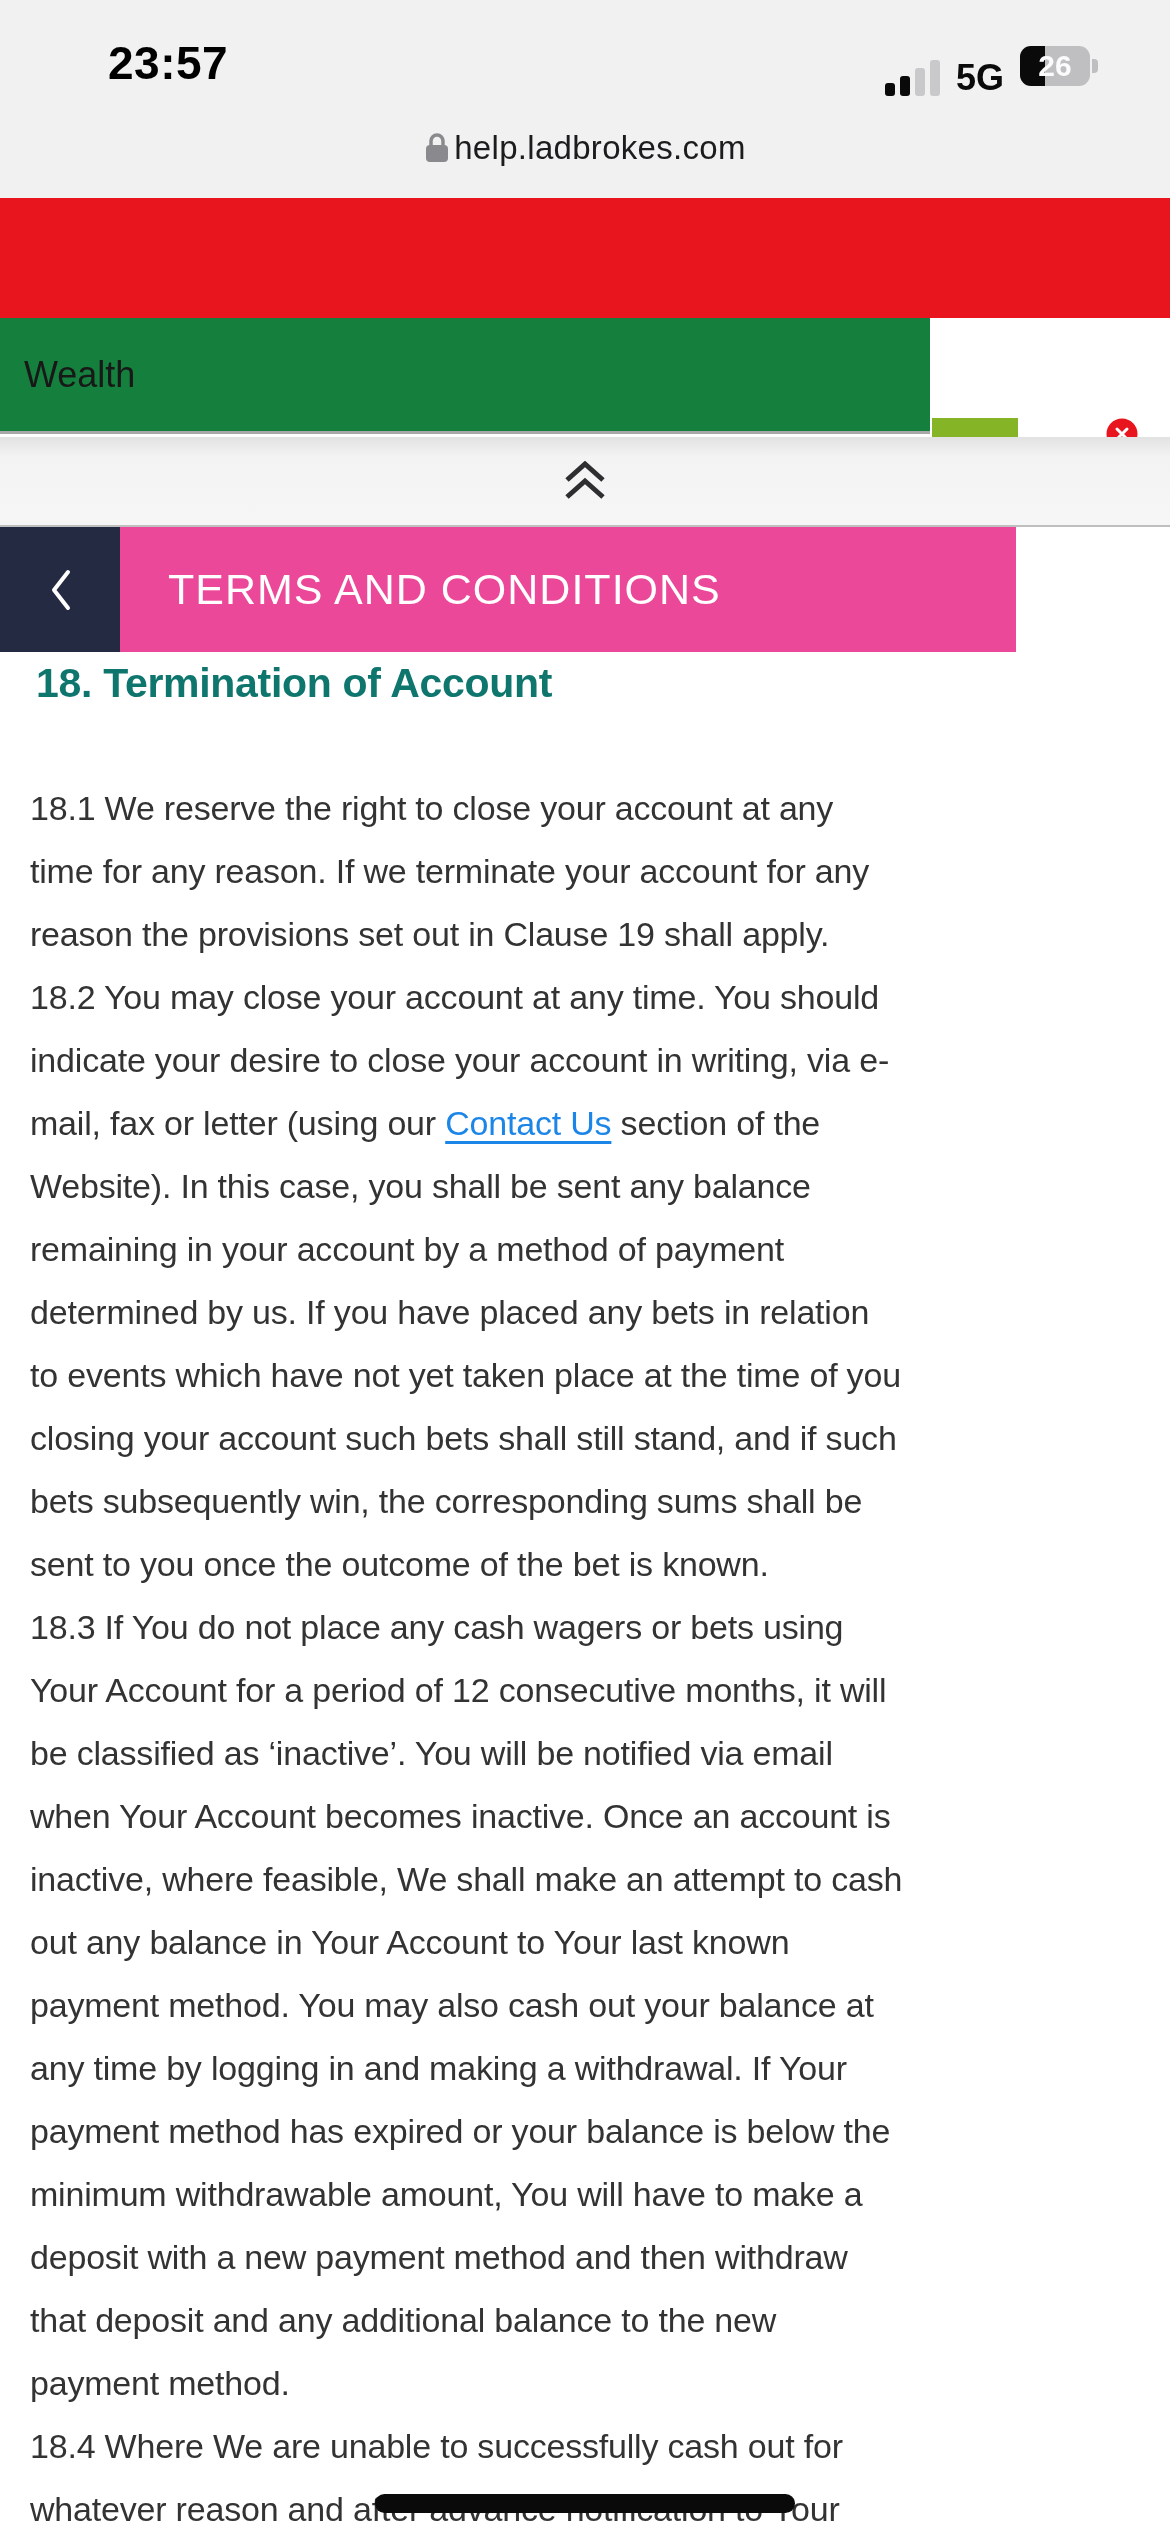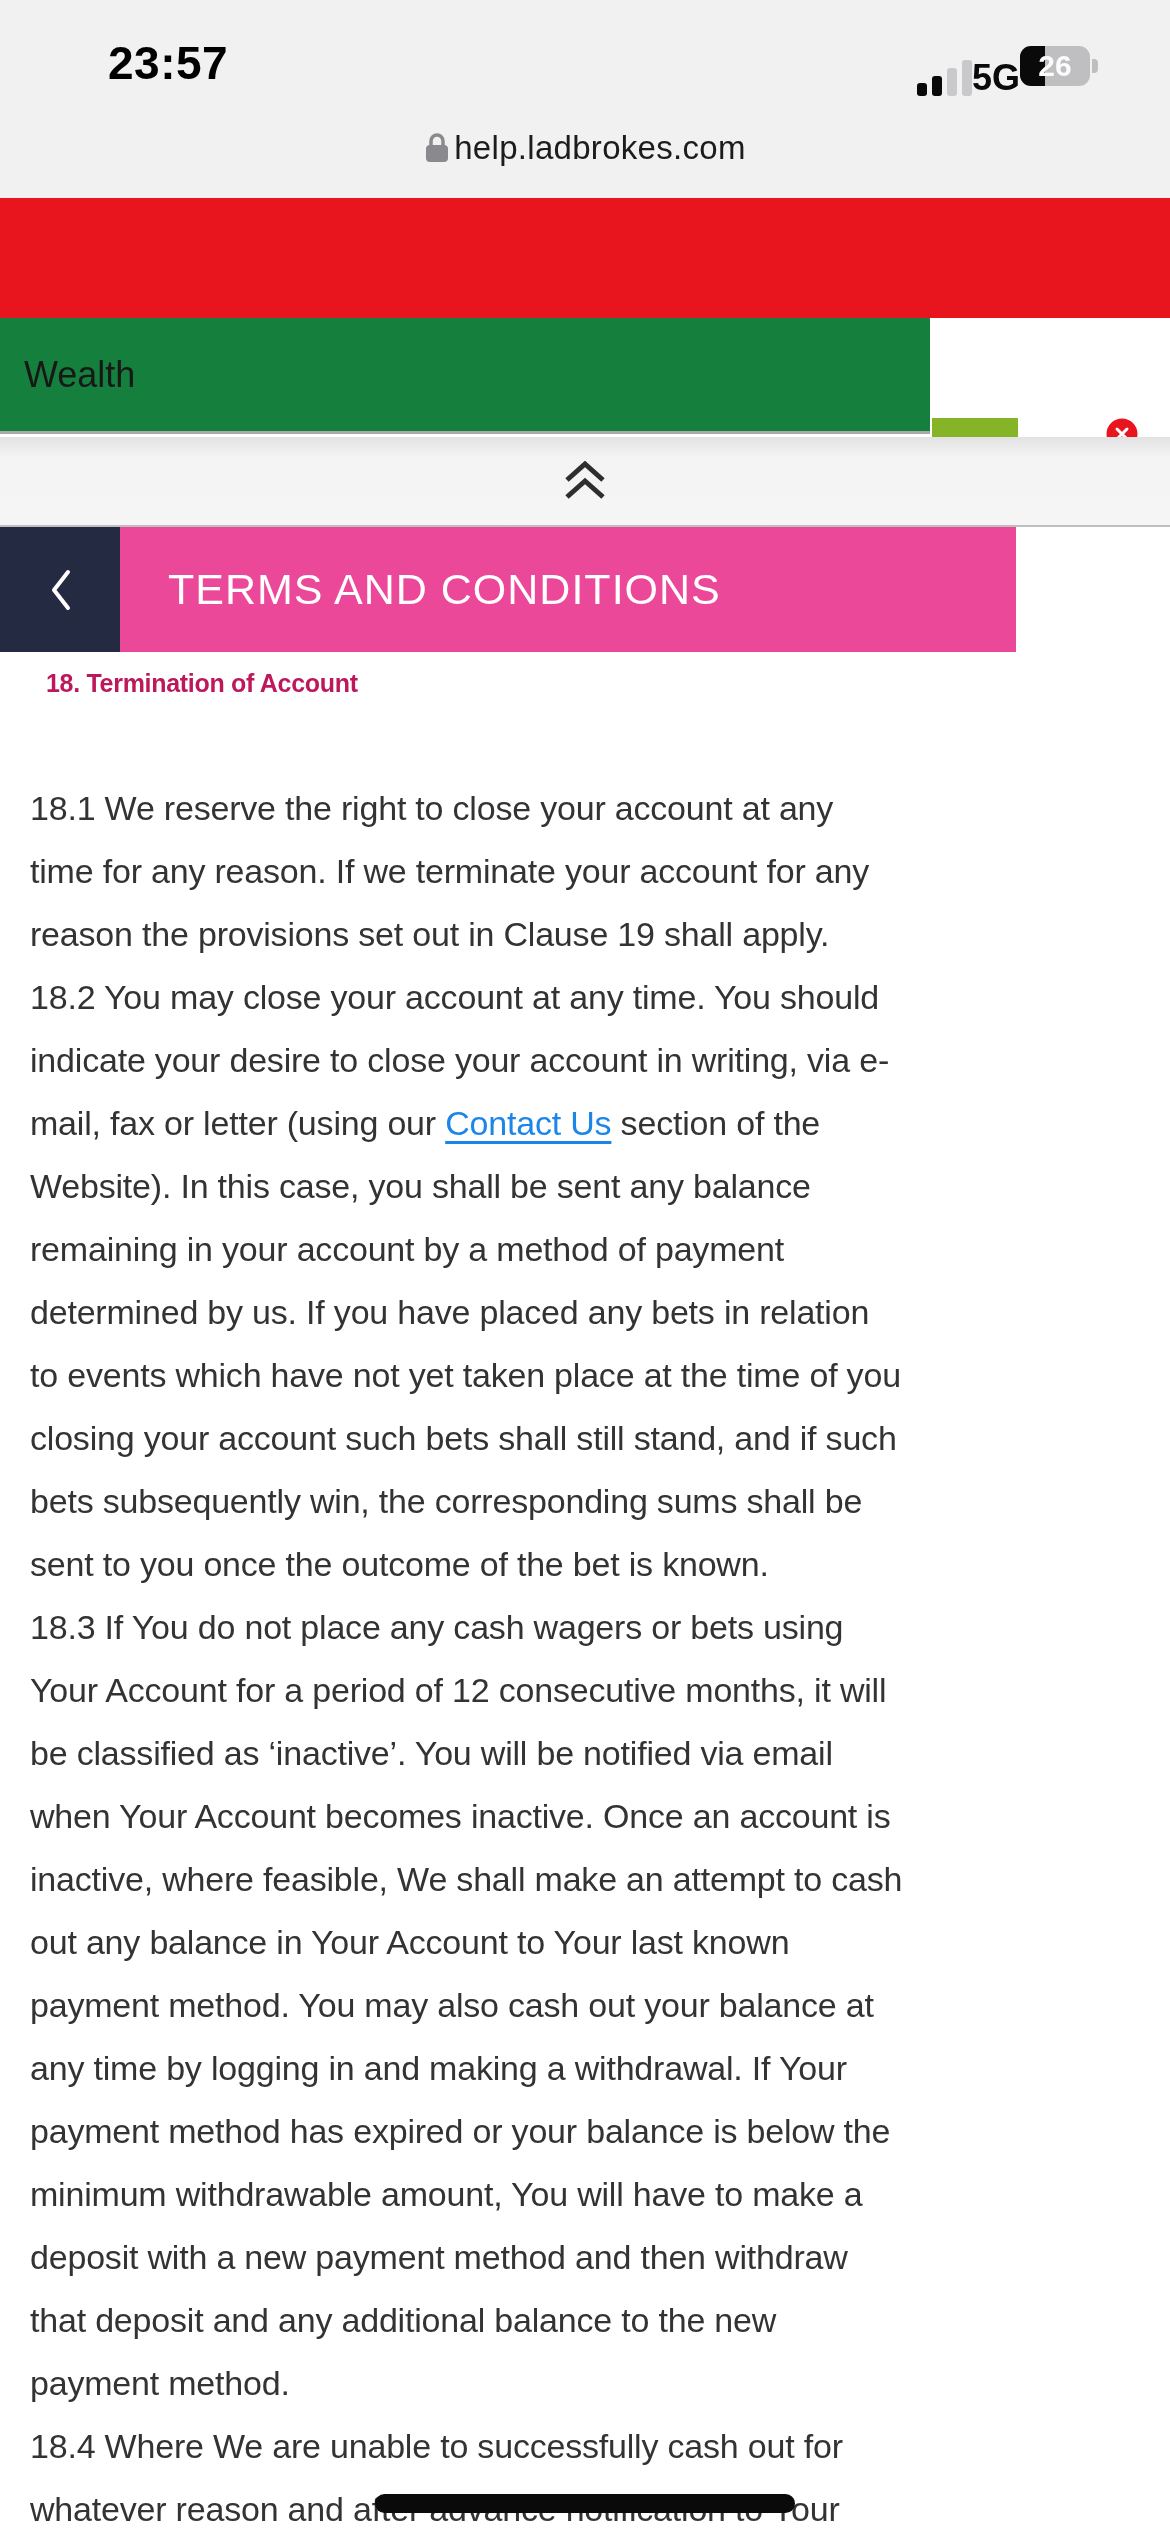--- a/index.html
+++ b/index.html
@@ -15,21 +15,21 @@
     position: absolute; top: 0; left: 0; width: 1170px; height: 198px;
     background: #F2F1F1;
   }
   .status-time {
     position: absolute; left: 108px; top: 36px;
     font-size: 46px; font-weight: 700; color: #000;
     letter-spacing: 0.5px;
   }
   .status-icons {
     position: absolute; right: 72px; top: 50px;
-    display: flex; align-items: flex-end; gap: 0; height: 48px;
+    display: flex; align-items: flex-end; gap: 16px; height: 48px;
   }
   .signal { display: flex; align-items: flex-end; gap: 5px; height: 40px; padding-bottom: 2px; }
   .signal i { display: block; width: 10px; border-radius: 3px; }
   .signal i:nth-child(1){ height: 13px; background:#0a0a0a; }
   .signal i:nth-child(2){ height: 20px; background:#0a0a0a; }
   .signal i:nth-child(3){ height: 28px; background:#C9C9CB; }
   .signal i:nth-child(4){ height: 36px; background:#C9C9CB; }
   .network { font-size: 36px; font-weight: 600; color: #0a0a0a; line-height: 40px; }
   .battery { position: relative; width: 78px; height: 40px; margin-bottom: 12px; }
   .battery .shell {
@@ -111,22 +111,22 @@
     display: flex; align-items: center;
     font-size: 43px; color: #ffffff; letter-spacing: 1px; font-weight: 400;
   }
 
   
   .content {
     position: absolute; top: 652px; left: 0; width: 1170px; bottom: 0;
     background: #fff; padding: 0 28px 0 30px; overflow: hidden;
   }
   .content h2 {
-    font-size: 25px; line-height: 63px; color: #be185d;
-    font-weight: 700; letter-spacing: -0.3px; margin: 0 0 62px 16px;
+    font-size: 41px; line-height: 63px; color: #0f766e;
+    font-weight: 700; letter-spacing: -0.3px; margin: 0 0 62px 6px;
   }
   .content p {
     font-size: 34px; line-height: 63px; color: #333333;
     letter-spacing: -0.2px; white-space: pre-line; margin: 0;
   }
   .content a {
     color: #1C86E8; text-decoration: underline; text-underline-offset: 6px;
   }
 
   

